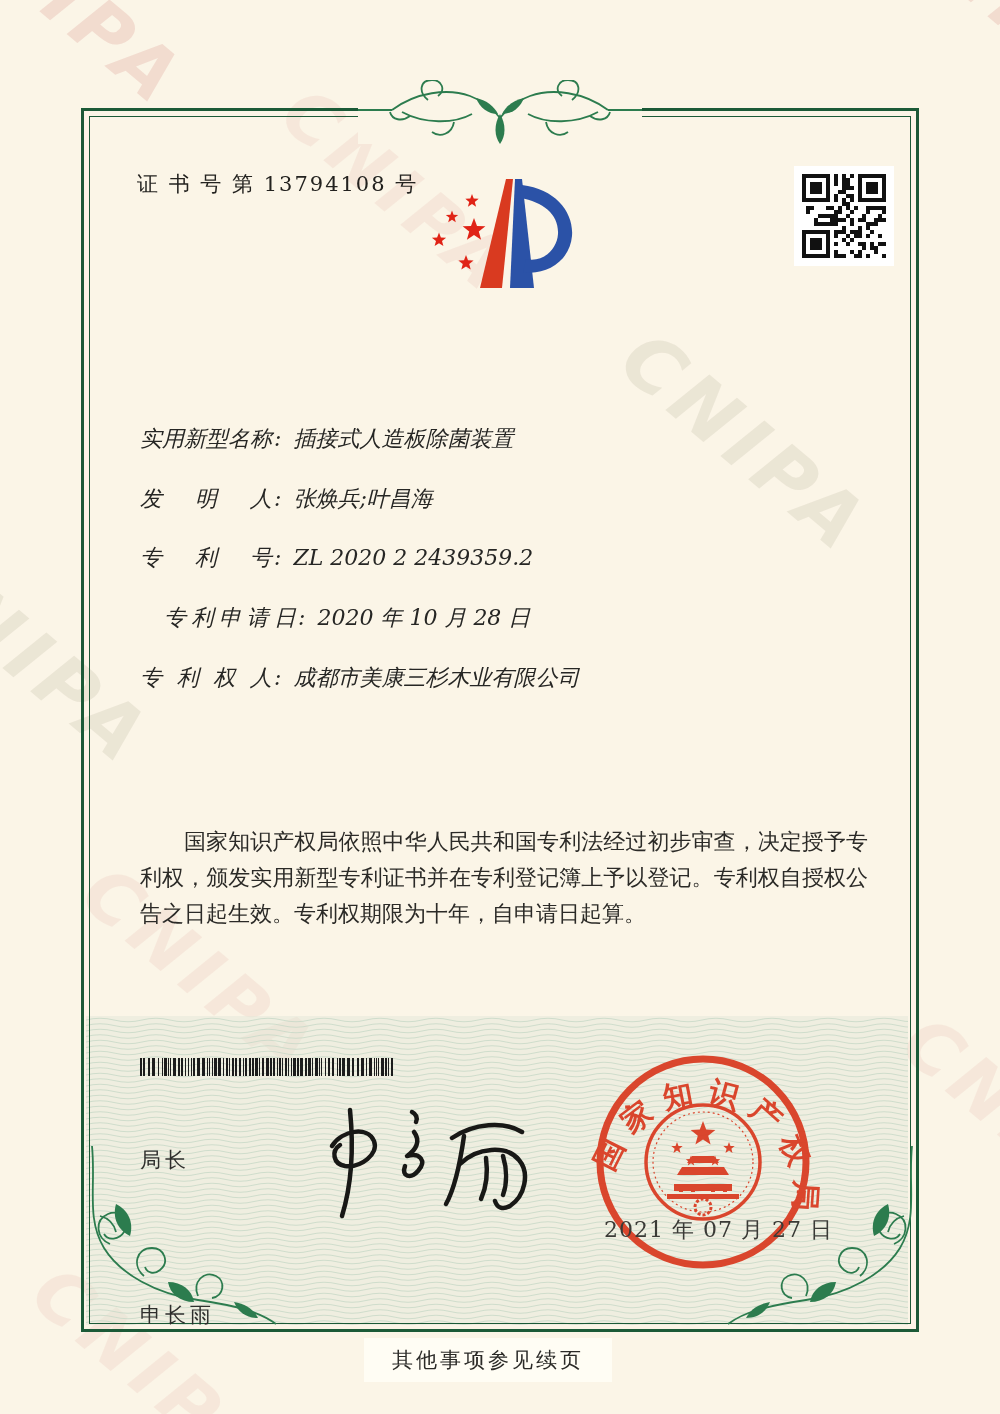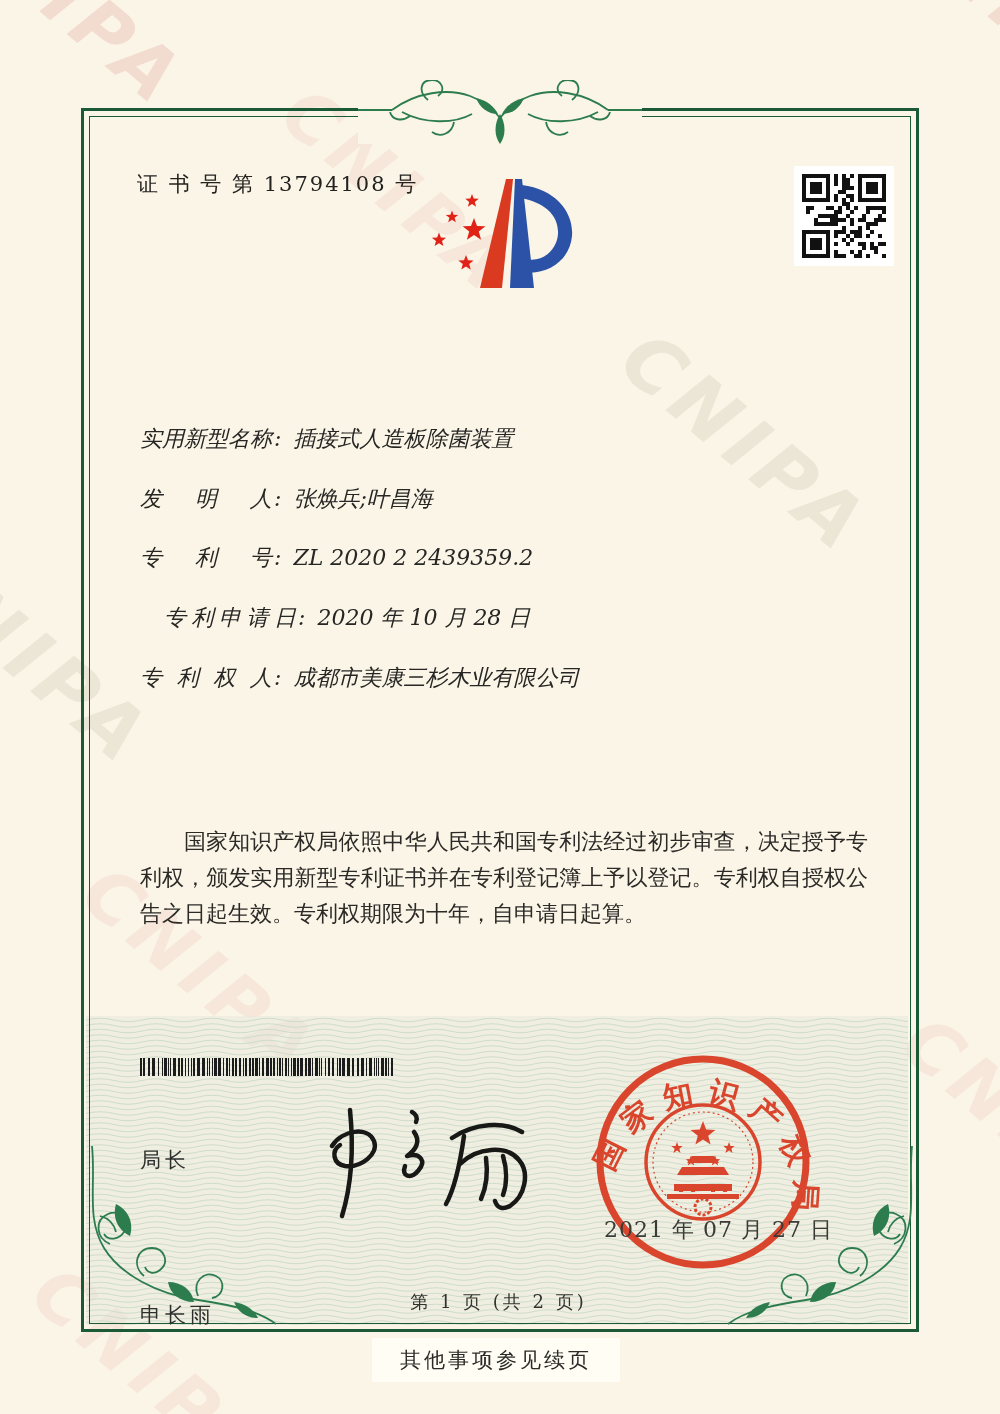--- a/index.html
+++ b/index.html
@@ -60,21 +60,21 @@
     font-size:21px;letter-spacing:4px;color:#2e2e2c;}
   .official-title{top:1146px;}
   .official-name{top:1254px;margin-top:47px;}
   .signature{position:absolute;left:292px;top:1098px;width:250px;height:135px;z-index:3;}
   .signature path{stroke:#181816;stroke-width:4.5;fill:none;stroke-linecap:round;stroke-linejoin:round;}
   .seal{position:absolute;left:585px;top:1044px;width:236px;height:236px;z-index:3;opacity:.93;}
   .seal-date{position:absolute;left:604px;top:1215px;width:210px;font-size:22px;
     letter-spacing:1px;color:#3a3a36;z-index:4;white-space:nowrap;}
   .page-info{position:absolute;left:81px;top:1290px;width:835px;text-align:center;
     font-size:18px;letter-spacing:3px;z-index:3;color:#33322f;}
-  .continuation{position:absolute;left:8px;top:1338px;width:976px;text-align:center;z-index:3;}
+  .continuation{position:absolute;left:0;top:1338px;width:976px;text-align:center;z-index:3;}
   .continuation span{display:inline-block;background:#fffdf4;padding:8px 28px;
     font-size:21px;letter-spacing:3px;color:#2b2a27;}
   
   .green-art path,.green-art circle{stroke:#2c7c4e;fill:none;stroke-width:1.8;}
   .green-art .fill{fill:#2c7c4e;stroke:none;}
 </style>
 </head>
 <body>
 
 <div class="page">
@@ -467,18 +467,17 @@
         <rect x="-24" y="24" width="4" height="6"></rect>
         <rect x="-12" y="24" width="4" height="6"></rect>
         <rect x="8" y="24" width="4" height="6"></rect>
         <rect x="20" y="24" width="4" height="6"></rect>
       </g>
       <circle cy="45" r="8" stroke-width="3" stroke-dasharray="3 2"></circle>
     </g>
   </svg>
   <div class="seal-date">2021 年 07 月 27 日</div>
 
-  <div class="page-info">第 1 页 (共 2 页)</div>
   <div class="continuation">
     <span>其他事项参见续页</span>
   </div>
 
 </div>
 
 </body></html>

